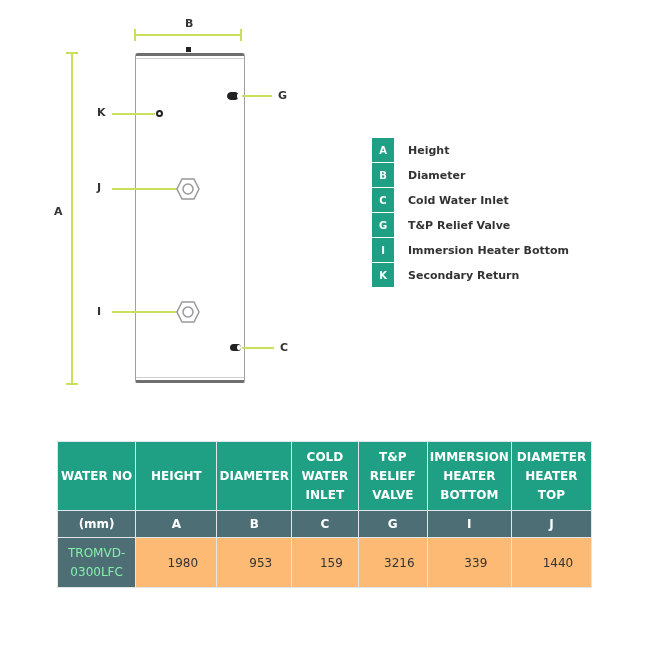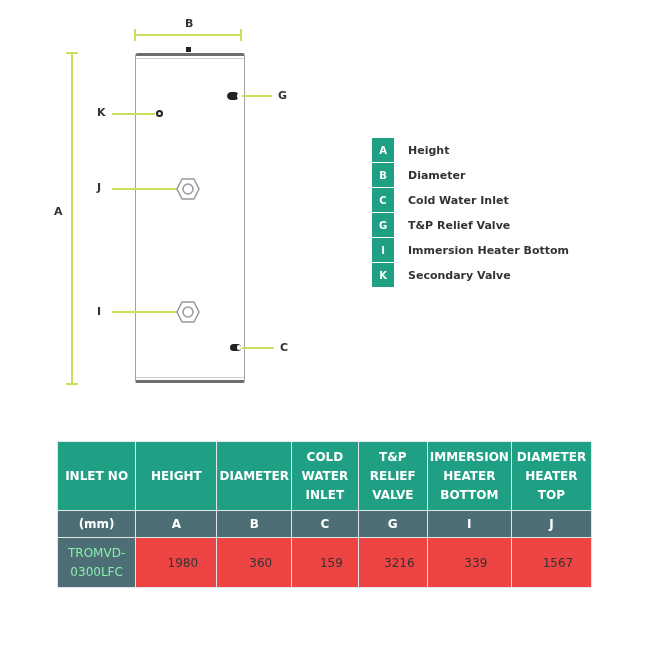--- a/index.html
+++ b/index.html
@@ -9,21 +9,21 @@
   .lbl { position: absolute; font-size: 11px; font-weight: bold; color: #333; }
   .legend { position: absolute; left: 372px; top: 138px; }
   .leg-row { display: flex; align-items: center; height: 25px; }
   .leg-key { width: 22px; height: 24px; background: #1fa084; color: #fff; font-size: 10px; font-weight: bold;
              display: flex; align-items: center; justify-content: center; margin-bottom: 1px; }
   .leg-text { margin-left: 14px; font-size: 11px; font-weight: bold; color: #333; }
   table.spec { position: absolute; left: 57px; top: 441px; border-collapse: collapse; width: 535px; }
   table.spec td { border: 1px solid #e2e6e6; text-align: center; vertical-align: middle; }
   .h1 td { background: #1fa084; color: #fff; font-weight: bold; font-size: 12px; height: 69px; line-height: 19px; padding: 0 2px; }
   .h2 td { background: #4e6e76; color: #fff; font-weight: bold; font-size: 12px; height: 27px; }
-  .d1 td { background: #ef4444; color: #333; font-size: 12px; height: 50px; padding-left: 13px; }
+  .d1 td { background: #fdba74; color: #333; font-size: 12px; height: 50px; padding-left: 13px; }
   .d1 td.item { background: #4e6e76; color: #86efac; font-weight: normal; font-size: 12px; line-height: 19px; }
 </style>
 </head>
 <body>
 
 <div>
 
   <div class="abs" style="left:134px;top:34px;width:108px;height:2px;background:#c8e05a;"></div>
   <div class="abs" style="left:134px;top:29px;width:2px;height:12px;background:#c8e05a;"></div>
   <div class="abs" style="left:240px;top:29px;width:2px;height:12px;background:#c8e05a;"></div>
@@ -84,56 +84,56 @@
   <div class="leg-row">
       <div class="leg-key">G</div>
       <div class="leg-text">T&amp;P Relief Valve</div>
     </div>
   <div class="leg-row">
       <div class="leg-key">I</div>
       <div class="leg-text">Immersion Heater Bottom</div>
     </div>
   <div class="leg-row">
       <div class="leg-key">K</div>
-      <div class="leg-text">Secondary Valve</div>
+      <div class="leg-text">Secondary Return</div>
     </div>
 </div>
 
 <table class="spec">
   <colgroup>
     <col style="width:71px">
       <col style="width:90px">
       <col style="width:72px">
       <col style="width:68px">
       <col style="width:71px">
       <col style="width:81px">
       <col style="width:82px">
   </colgroup>
   <tbody>
       <tr class="h1">
-    <td>INLET NO</td>
+    <td>WATER NO</td>
     <td>HEIGHT</td>
     <td>DIAMETER</td>
     <td style="padding:0 8px;">COLD WATER INLET</td>
     <td style="padding:0 8px;">T&amp;P RELIEF VALVE</td>
     <td>IMMERSION HEATER BOTTOM</td>
     <td>DIAMETER HEATER TOP</td>
   </tr>
   <tr class="h2">
     <td>(mm)</td>
     <td>A</td>
     <td>B</td>
     <td>C</td>
     <td>G</td>
     <td>I</td>
     <td>J</td>
   </tr>
   <tr class="d1">
     <td class="item" style="padding:0 10px;">TROMVD-0300LFC</td>
     <td>1980</td>
-    <td>360</td>
+    <td>953</td>
     <td>159</td>
     <td>3216</td>
     <td>339</td>
-    <td>1567</td>
+    <td>1440</td>
   </tr>
 </tbody>
   </table>
 
 </body></html>

